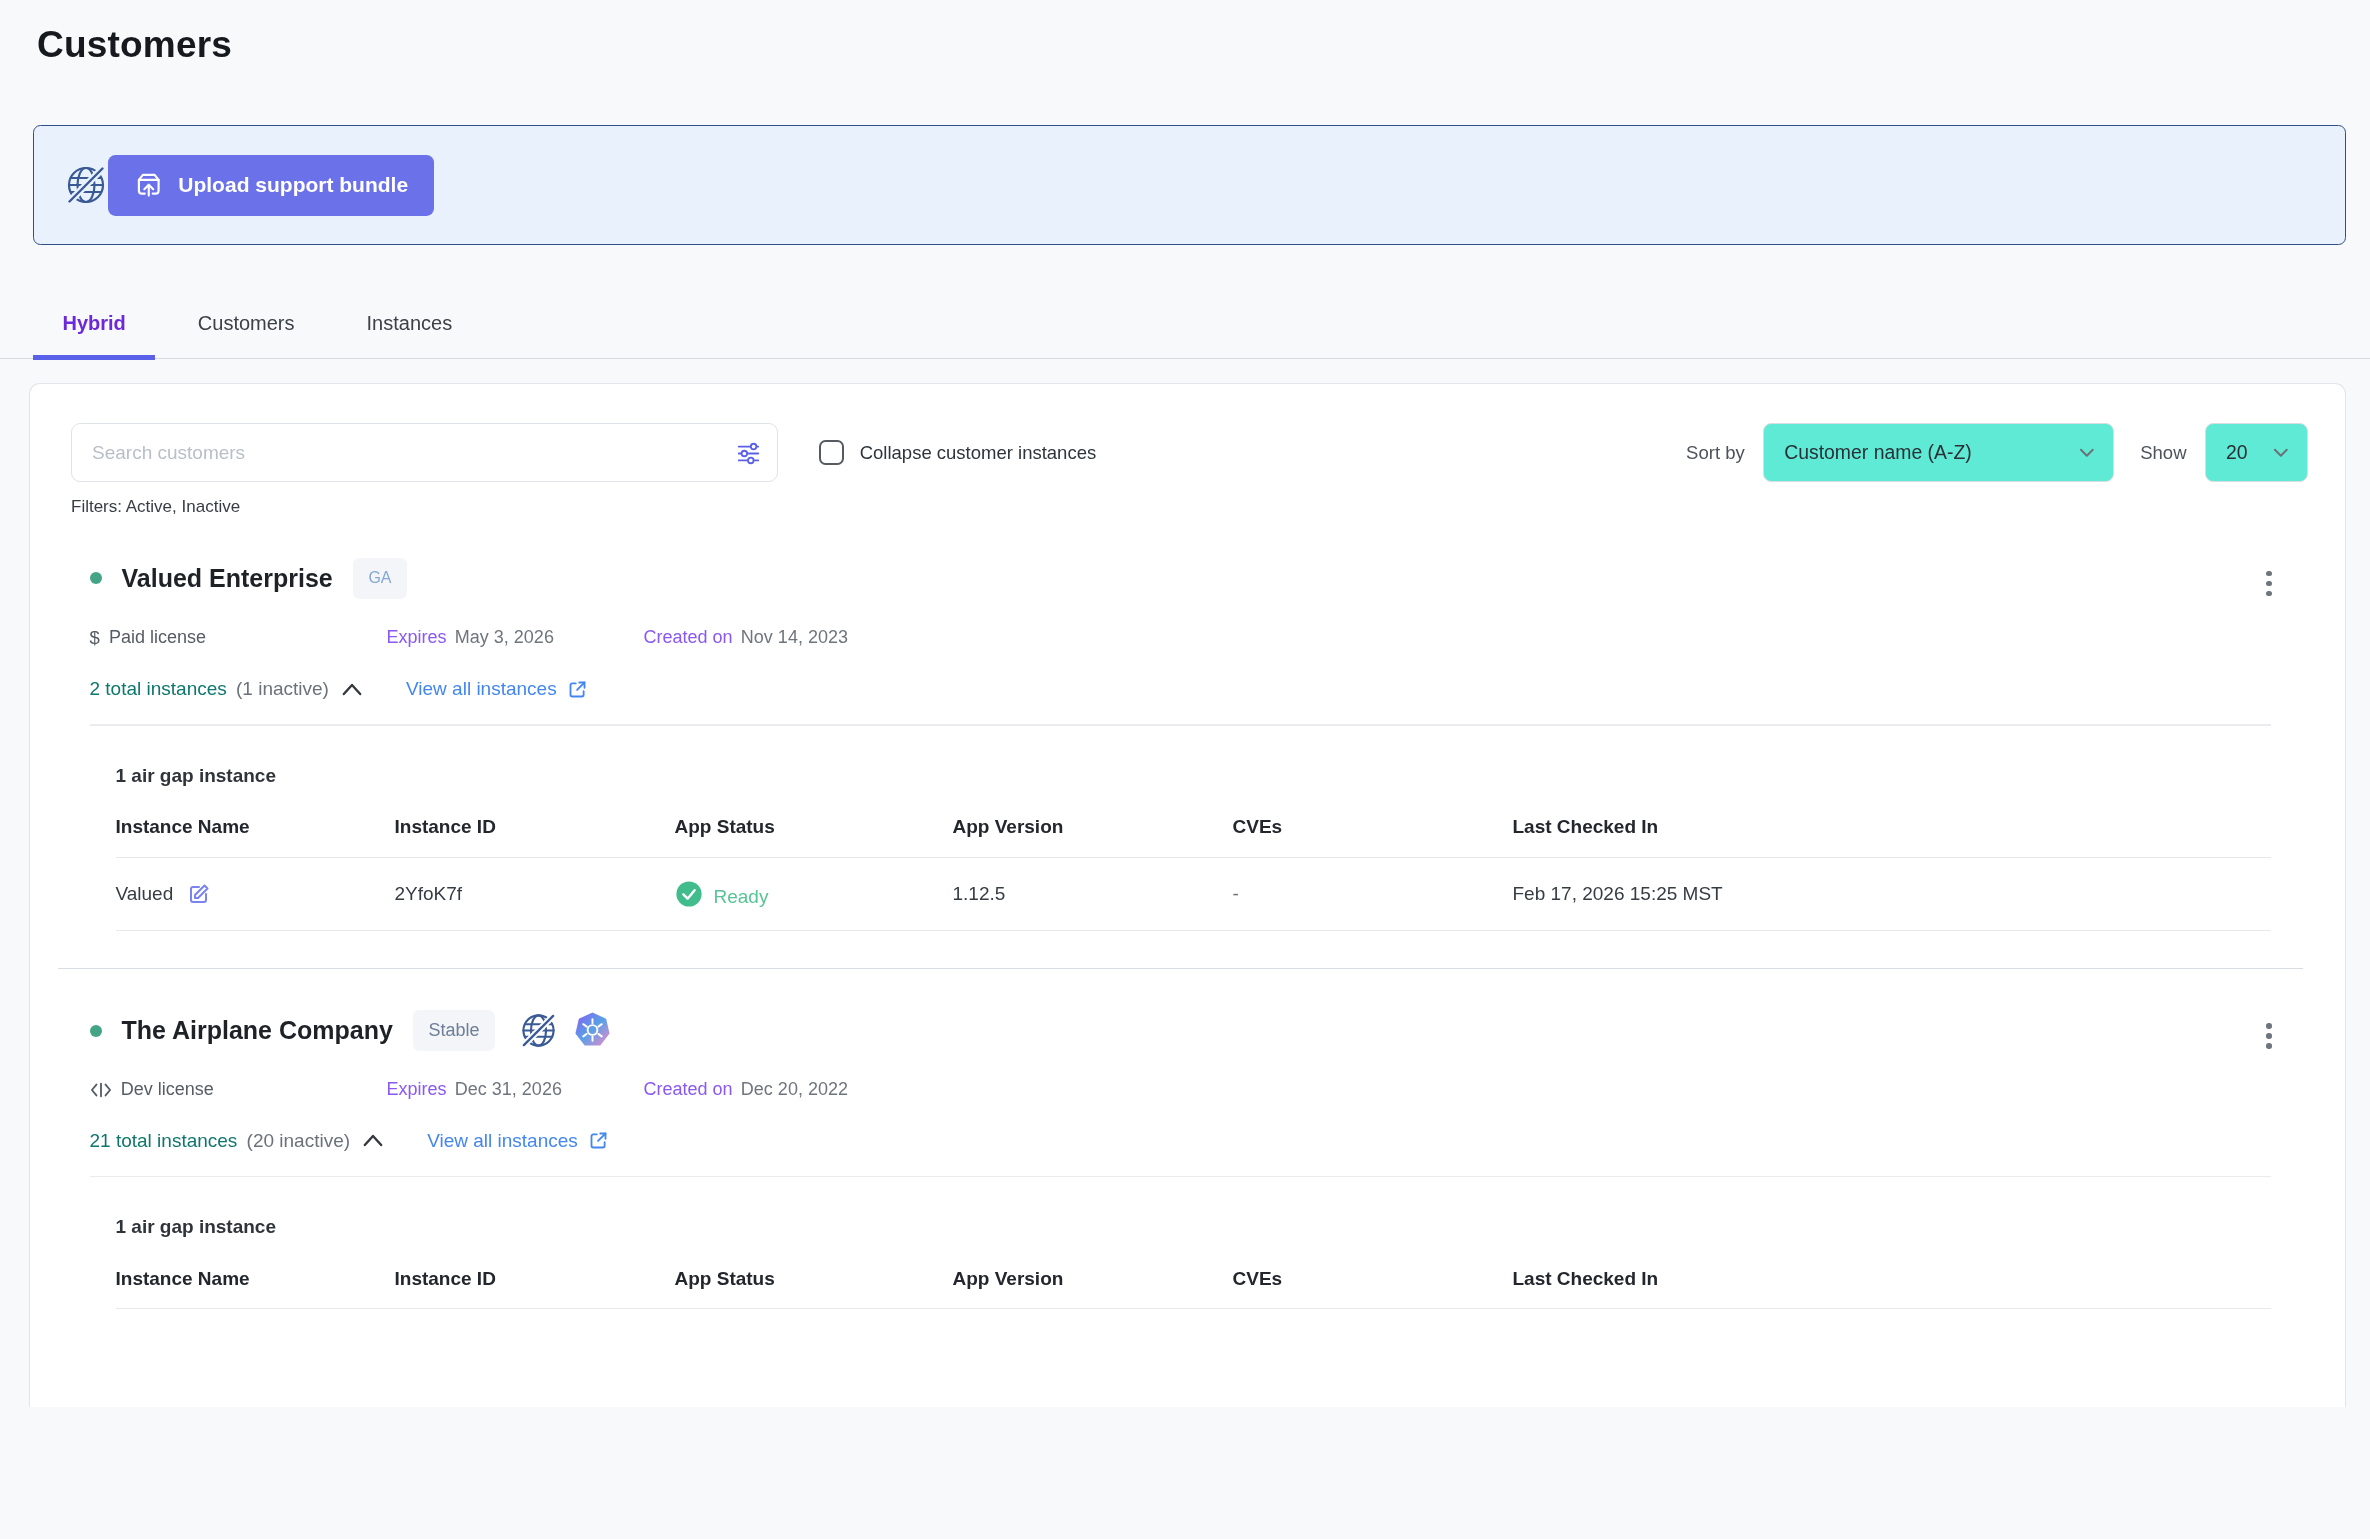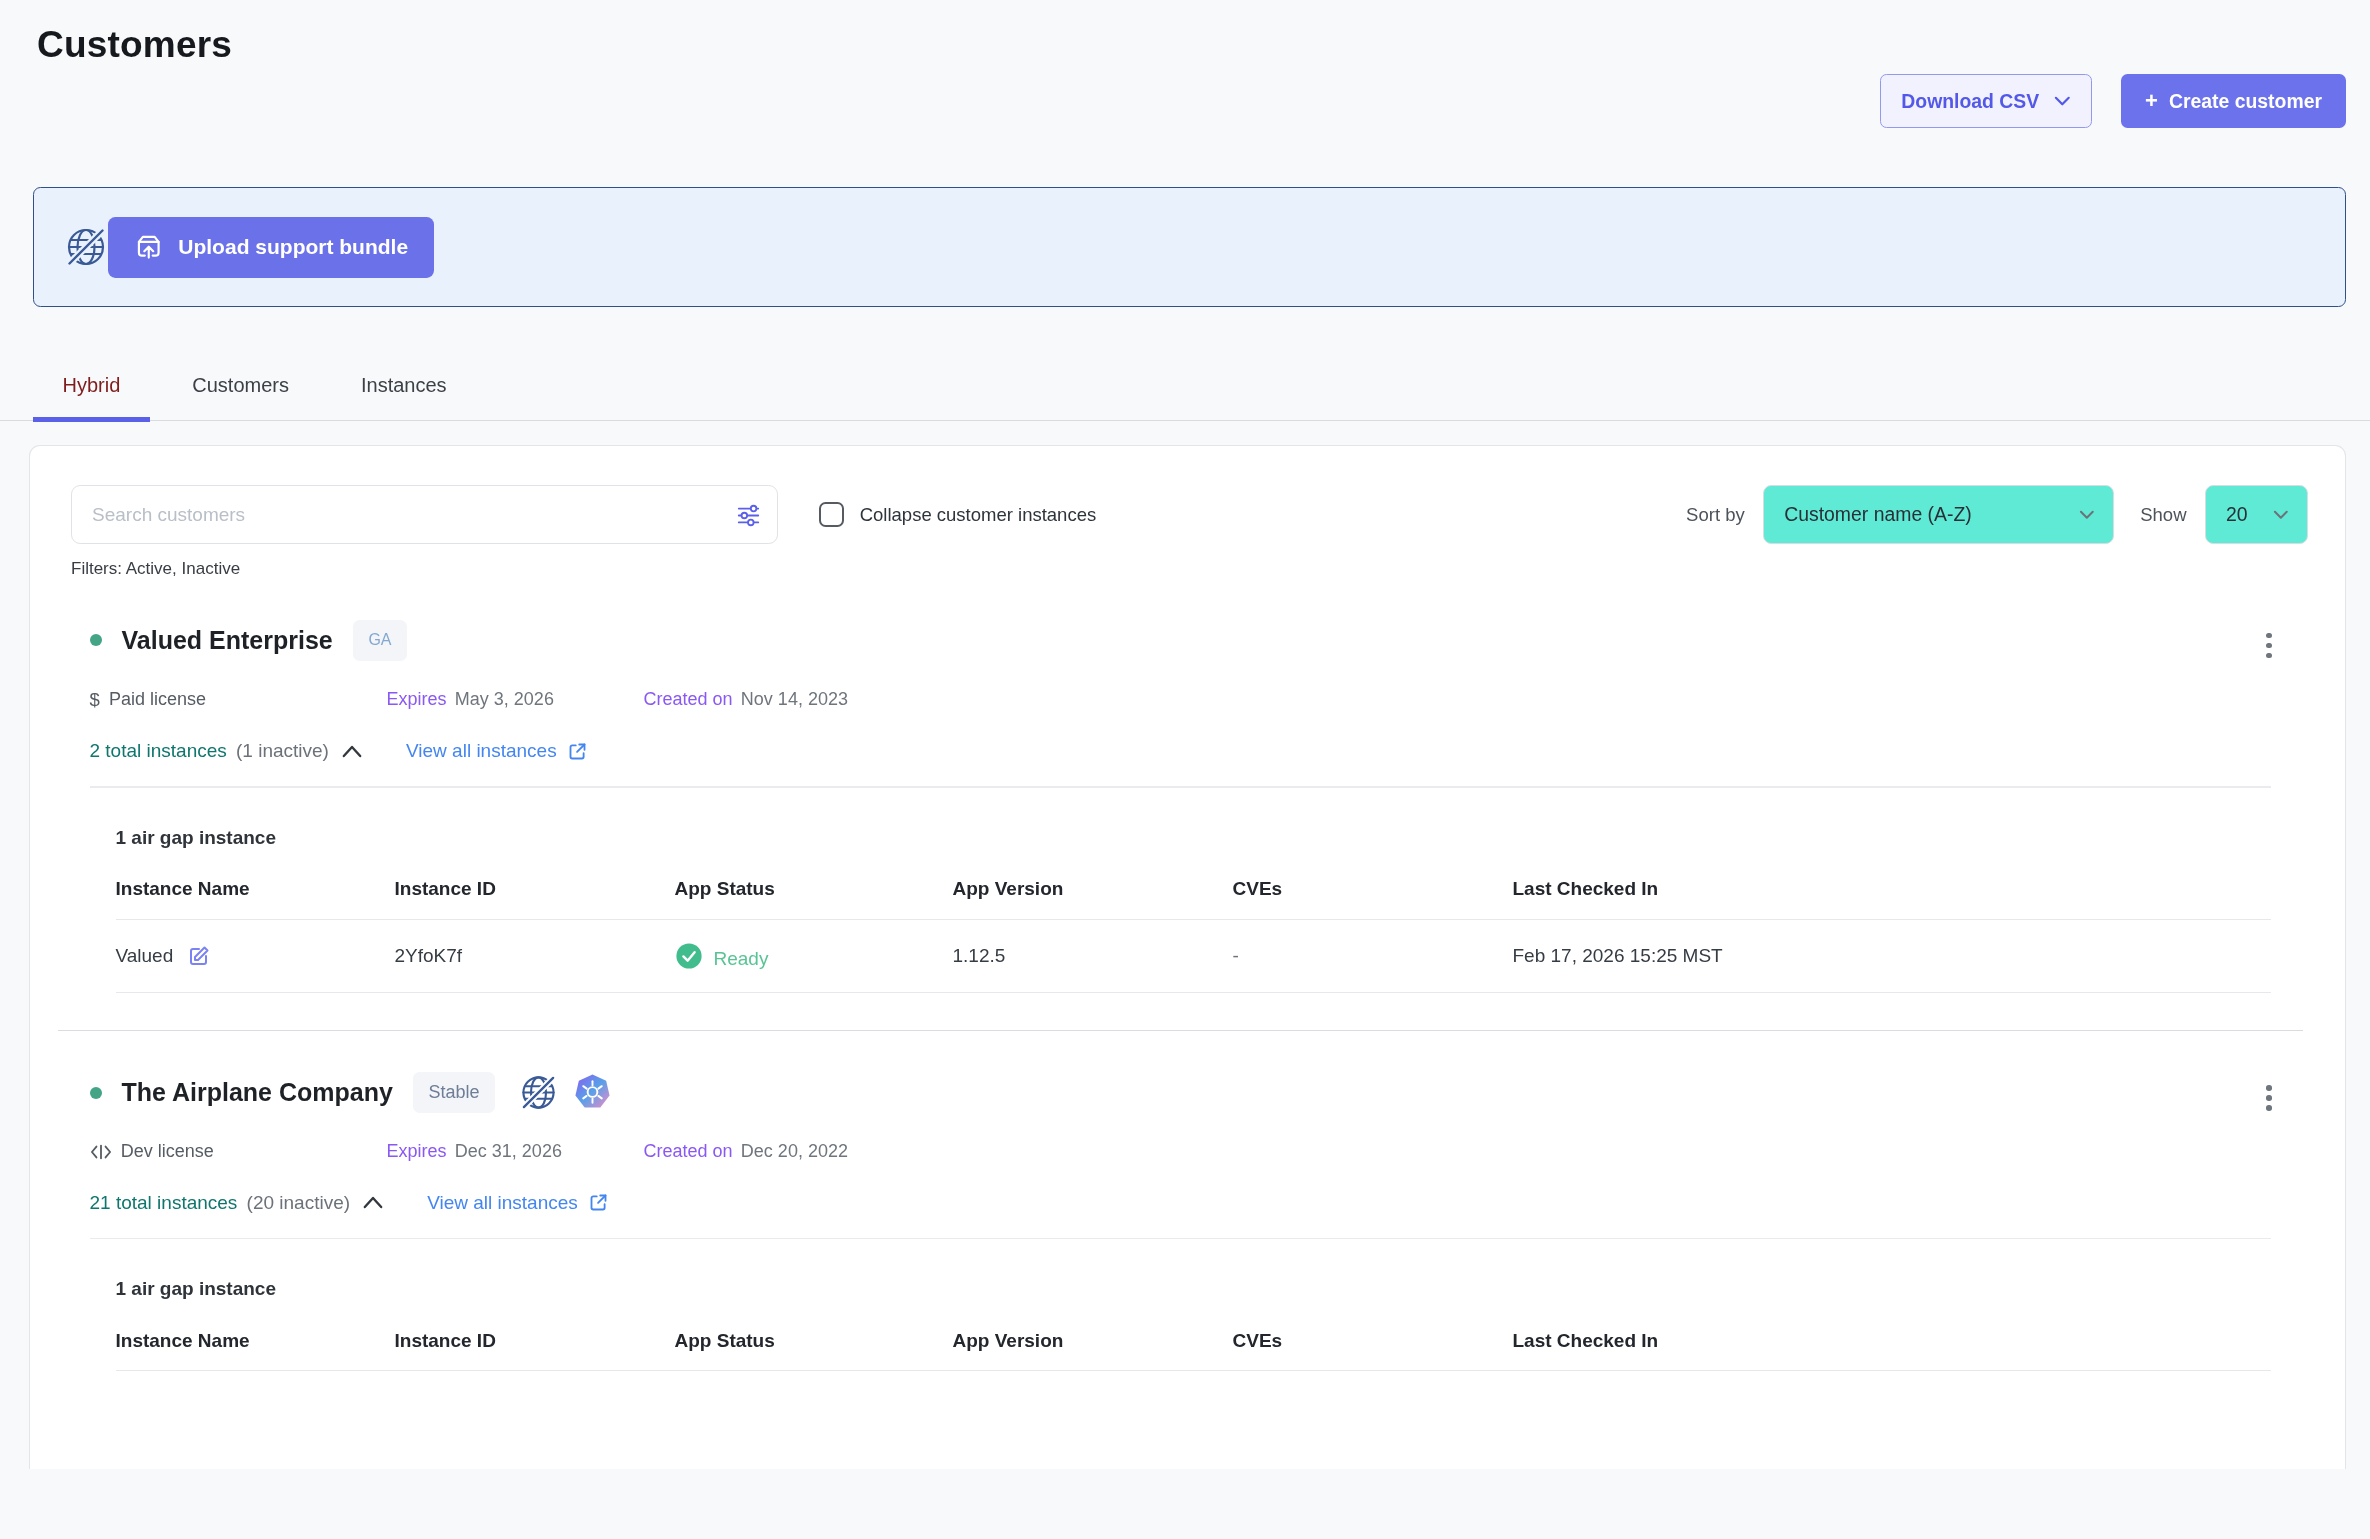--- a/index.html
+++ b/index.html
@@ -24,21 +24,21 @@
   .banner { margin:59px 24px 0 33px; height:120px; background:#e9f1fc; border:1.8px solid #30508a;
             border-radius:7.4px; display:flex; align-items:center; padding:0 30px; }
   .banner h2 { margin-left:29.5px; font-size:25px; font-weight:800; color:#14171c; flex:1; }
   .btn-upload { background:#6b71e8; color:#fff; height:61px; border:none; border-radius:7.4px;
                 display:flex; align-items:center; gap:14.8px; padding:0 26px; font-size:21px;
                 font-weight:700; cursor:pointer; font-family:inherit; }
   
   .tabs { display:flex; margin-top:44px; padding-left:33px; border-bottom:1.8px solid #d8dbdf; height:70px; gap:13px; }
   .tab { position:relative; display:flex; align-items:center; padding:0 29.5px; font-size:20px;
          color:#3c4147; cursor:pointer; }
-  .tab.active { color:#7f1d1d; font-weight:400; }
+  .tab.active { color:#6d28d9; font-weight:700; }
   .tab.active::after { content:""; position:absolute; left:0; right:0; bottom:-1.8px; height:4.6px; background:#5a60e8; }
   
   .card { margin:24px 24px 0 29px; background:#fff; border:1.5px solid #e2e5e9; border-bottom:none;
           border-radius:11px 11px 0 0; padding:39px 37px 0 41px; height:1024px; overflow:hidden; }
   .controls-row { display:flex; align-items:center; }
   .search-wrap { position:relative; width:707px; }
   .search-wrap input { width:100%; height:59px; border:1.5px solid #dfe2e6; border-radius:9.2px;
                        padding:0 59px 0 20px; font-size:19px; font-family:inherit; color:#2c3138; outline:none; }
   .search-wrap input::placeholder { color:#b9bfc7; }
   .sliders { position:absolute; right:16.6px; top:17.5px; cursor:pointer; }
@@ -90,32 +90,20 @@
   .section-divider { border:none; height:1.5px; background:#d9dce1; margin:37px 5.5px 0 -13px; }
   svg { display:block; flex:none; }
 </style>
 </head>
 <body>
 
 <header class="page-header">
   <div>
     <h1>Customers</h1>
   </div>
-  <div class="header-actions">
-    <button class="btn btn-outline">
-      <span>Download CSV</span>
-      <svg width="16.6" height="11" viewBox="0 0 18 12" fill="none" stroke="#5358e8" stroke-width="2.4" stroke-linecap="round" stroke-linejoin="round">
-          <polyline points="2,2 9,9 16,2"></polyline>
-        </svg>
-    </button>
-    <button class="btn btn-solid">
-      <span class="plus">+</span>
-      <span>Create customer</span>
-    </button>
-  </div>
 </header>
 
 <section class="banner">
   <svg width="44" height="44" viewBox="0 0 44 44" fill="none" stroke="#3a5a96" stroke-width="2.2" stroke-linecap="round">
     <circle cx="22" cy="22" r="17"></circle>
     <ellipse cx="22" cy="22" rx="8.5" ry="17"></ellipse>
     <path d="M7 15 h30 M5 22 h34 M7 29 h30"></path>
     <line x1="7" y1="37" x2="37" y2="7" stroke="#e9f1fc" stroke-width="7"></line>
     <line x1="5.5" y1="38.5" x2="38.5" y2="5.5" stroke-width="2.4"></line>
   </svg>

